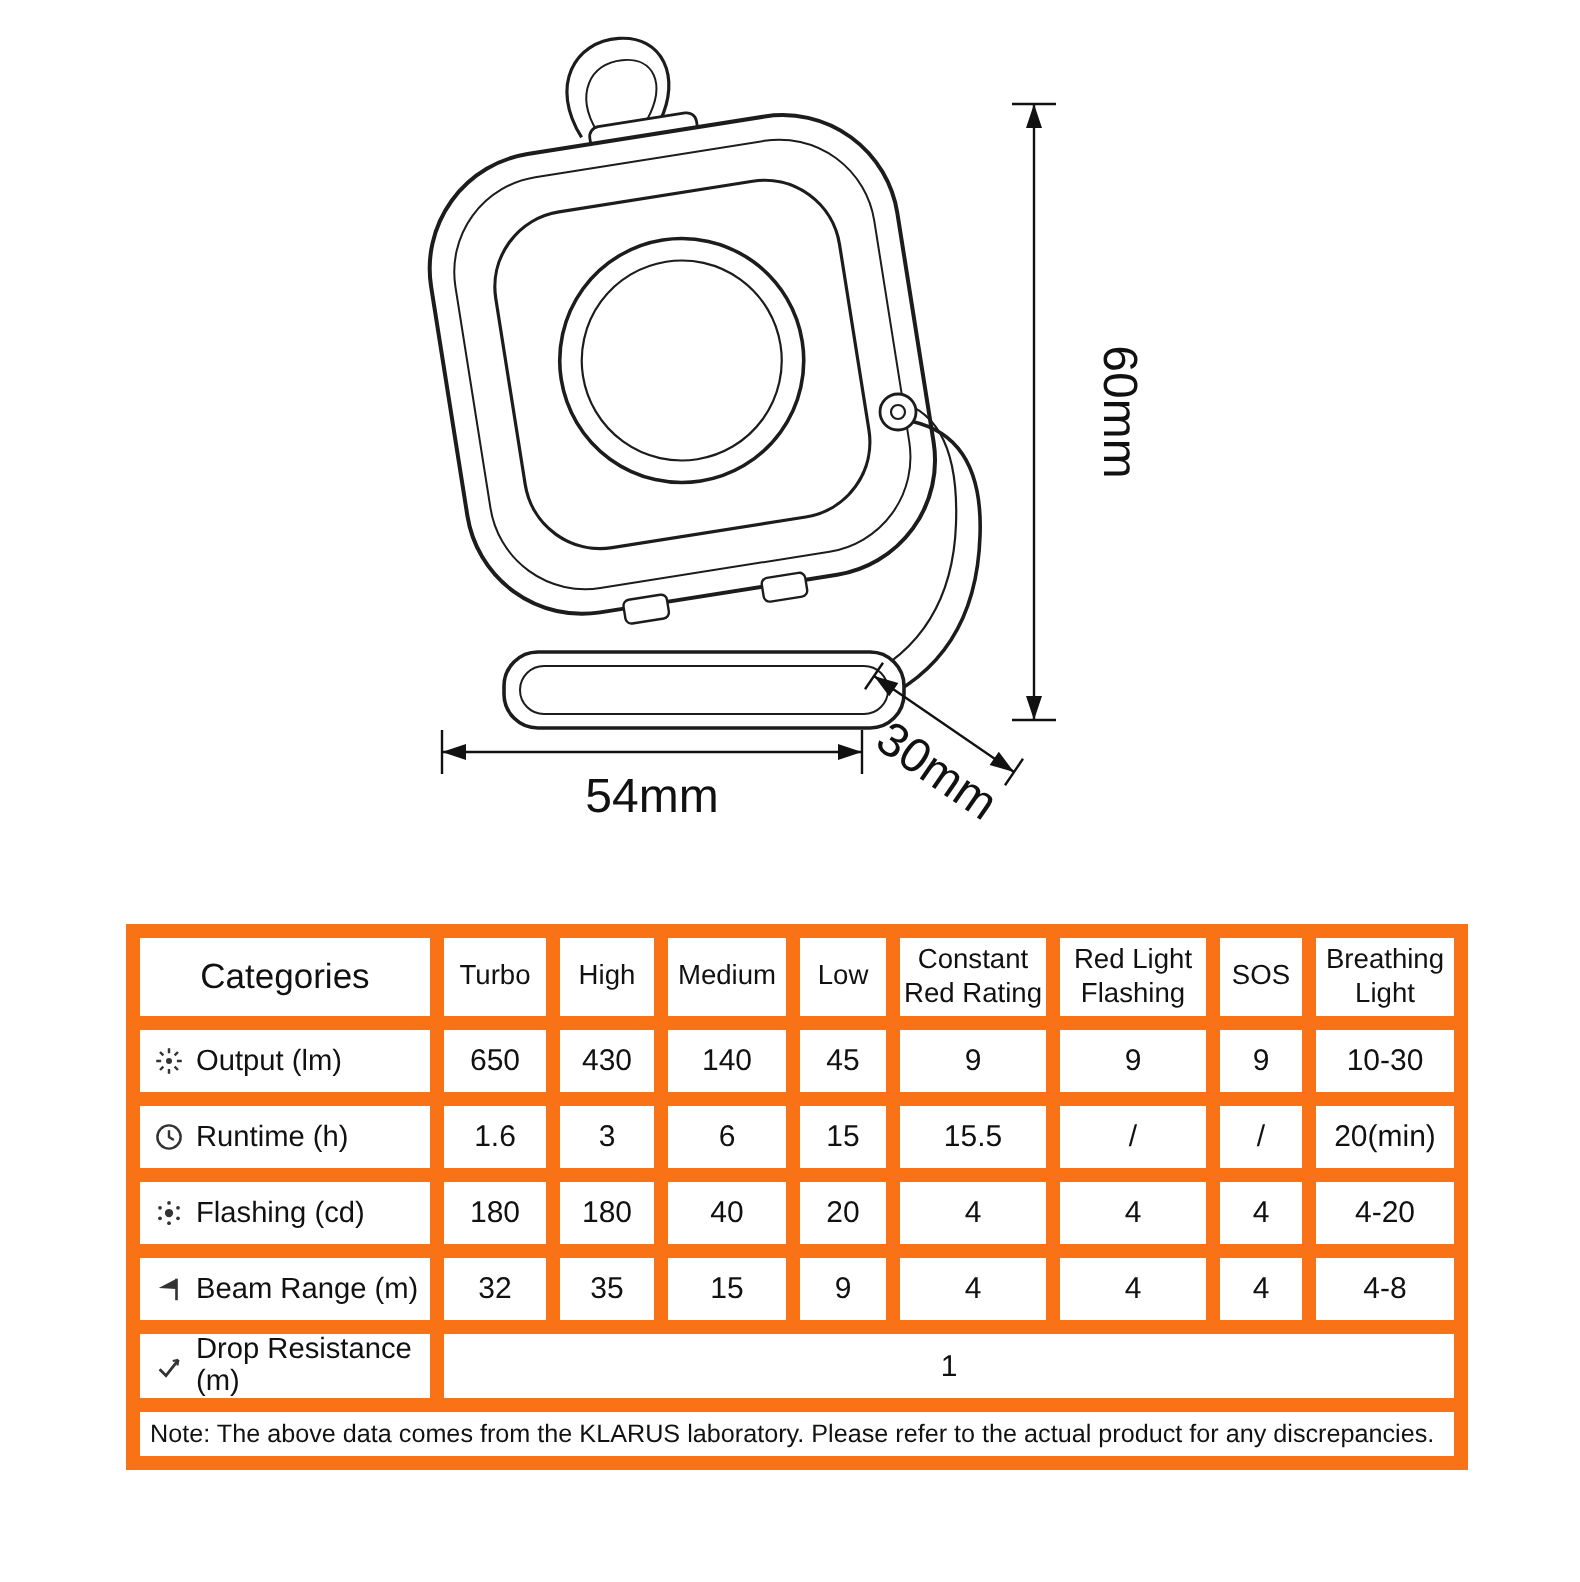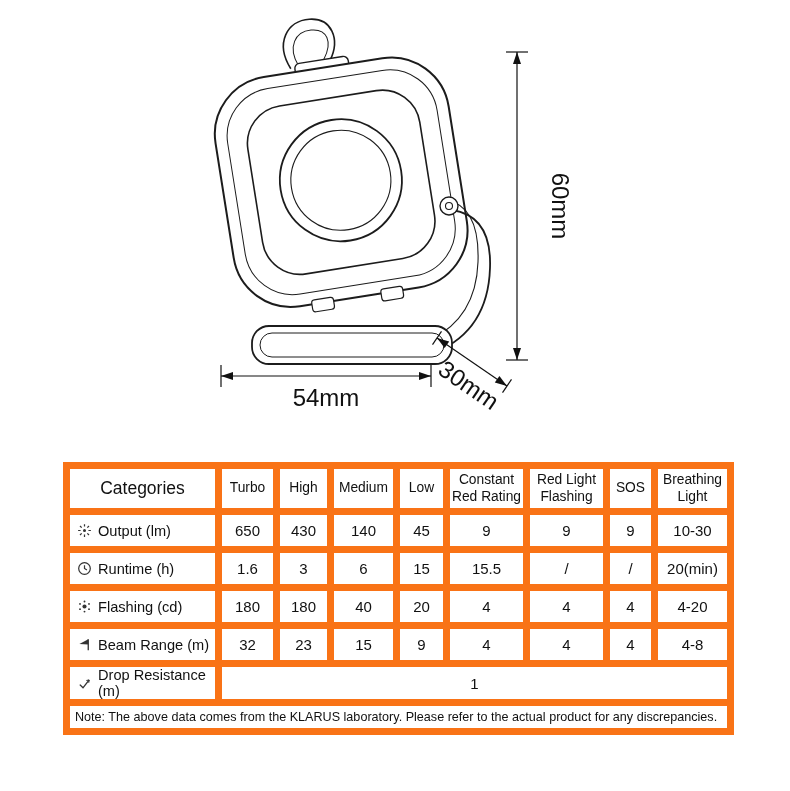--- a/index.html
+++ b/index.html
@@ -215,21 +215,21 @@
             <span class="ic">
               <svg viewBox="0 0 16 16">
                 <path d="M2.5 7.5 L12 2.5 V8 Z" fill="#333"></path>
                 <path d="M12 2.5 V14" stroke="#333" stroke-width="1.4" fill="none"></path>
               </svg>
             </span>
             <span>Beam Range (m)</span>
           </div>
         </th>
         <td>32</td>
-        <td>23</td>
+        <td>35</td>
         <td>15</td>
         <td>9</td>
         <td>4</td>
         <td>4</td>
         <td>4</td>
         <td>4-8</td>
       </tr>
       <tr>
         <th class="rl">
           <div class="rlwrap">

